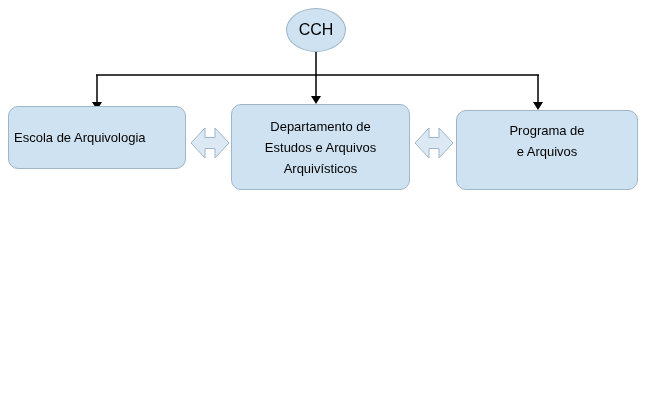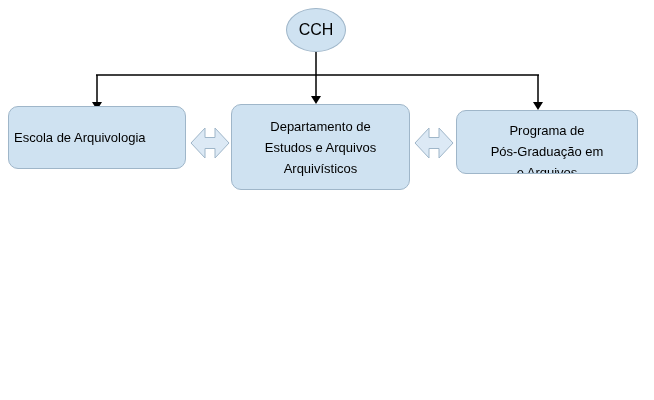--- a/index.html
+++ b/index.html
@@ -52,21 +52,21 @@
     align-items: flex-start;
     text-align: left;
     padding-left: 5px;
   }
   .box--departamento {
     left: 231px; top: 104px;
     width: 179px; height: 86px;
   }
   .box--programa {
     left: 456px; top: 110px;
-    width: 182px; height: 64px;
+    width: 182px; height: 80px;
     justify-content: flex-start;
     padding-top: 9px;
   }
 </style>
 </head>
 <body>
 
 <div class="canvas">
 
   <svg class="overlay" width="654" height="400" viewBox="0 0 654 400" xmlns="http://www.w3.org/2000/svg">
@@ -98,17 +98,16 @@
   </div>
 
   <div class="node-box box--departamento">
     <span class="line">Departamento de</span>
     <span class="line">Estudos e Arquivos</span>
     <span class="line">Arquivísticos</span>
   </div>
 
   <div class="node-box box--programa">
     <span class="line">Programa de</span>
-    <span class="line">Pós-Graduação em</span>
     <span class="line">e Arquivos</span>
   </div>
 
 </div>
 
 </body></html>

